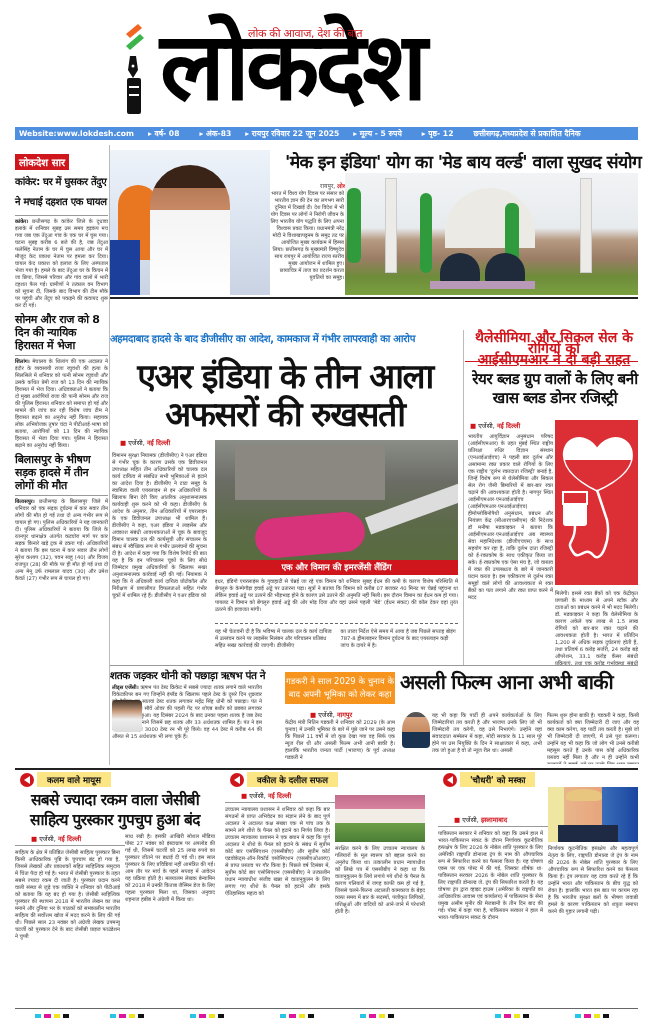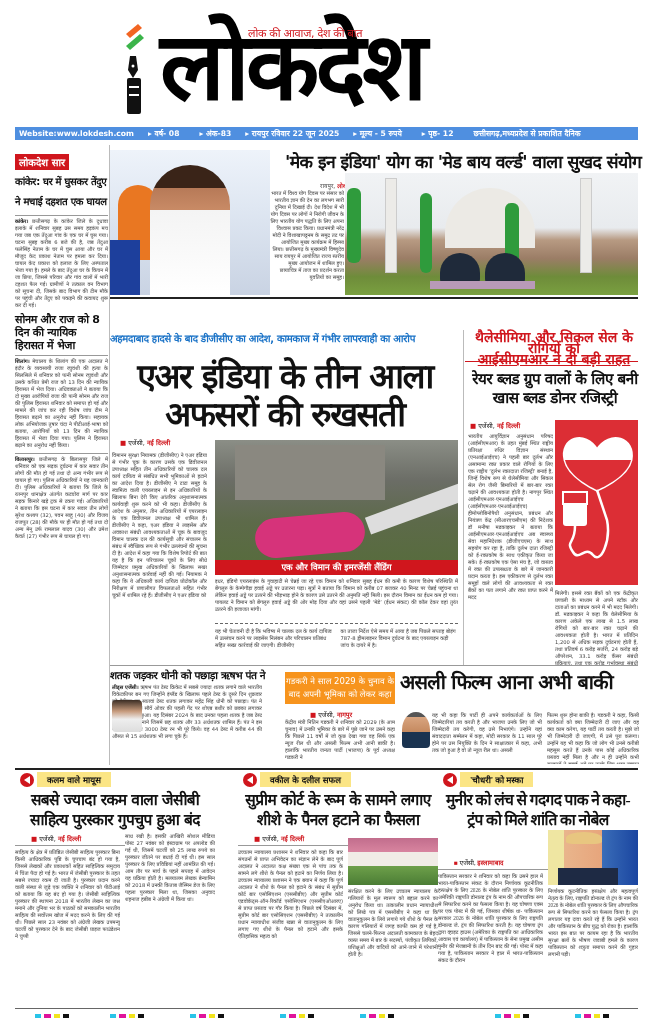--- a/index.html
+++ b/index.html
@@ -115,20 +115,21 @@
   <div class="sar-label">लोकदेश सार</div>
   <div>
     <div class="lhead">कांकेर: घर में घुसकर तेंदुए ने मचाई दहशत एक घायल</div>
     <div class="ltext"><b>कांकेर।</b> <span>छत्तीसगढ़ के कांकेर जिले के दुधावा इलाके में शनिवार सुबह उस समय हड़कंप मच गया जब एक तेंदुआ गांव के एक घर में घुस गया। घटना सुबह करीब 6 बजे की है, जब तेंदुआ फलेसिंह नेताम के घर में घुस आया और घर में मौजूद केद प्रकाश नेताम पर हमला कर दिया। घायल केद प्रकाश को इलाज के लिए अस्पताल भेजा गया है। हमले के बाद तेंदुआ घर के किचन में जा छिपा, जिससे परिवार और गांव वालों में भारी दहशत फैल गई। ग्रामीणों ने तत्काल वन विभाग को सूचना दी, जिसके बाद विभाग की टीम मौके पर पहुंची और तेंदुए को पकड़ने की कवायद शुरू कर दी गई।</span></div>
   </div>
   <div style="margin-top:4px;">
     <div class="lhead big">सोनम और राज को 8 दिन की न्यायिक हिरासत में भेजा</div>
     <div class="ltext"><b>शिलांग।</b> <span>मेघालय के शिलांग की एक अदालत ने इंदौर के व्यवसायी राजा रघुवंशी की हत्या के सिलसिले में शनिवार को पत्नी सोनम रघुवंशी और उसके कथित प्रेमी राज को 13 दिन की न्यायिक हिरासत में भेज दिया। अधिवक्ताओं ने बताया कि दो मुख्य आरोपियों राजा की पत्नी सोनम और राज की पुलिस हिरासत शनिवार को समाप्त हो गई और मामले की जांच कर रही विशेष जांच टीम ने हिरासत बढ़ाने का अनुरोध नहीं किया। सहायक लोक अभियोजक तुषार चंदा ने पीटीआई-भाषा को बताया, आरोपियों को 13 दिन की न्यायिक हिरासत में भेजा दिया गया। पुलिस ने हिरासत बढ़ाने का अनुरोध नहीं किया।</span></div>
   </div>
   <div style="margin-top:4px;">
+    <div class="lhead big">बिलासपुर के भीषण सड़क हादसे में तीन लोगों की मौत</div>
     <div class="ltext"><b>बिलासपुर।</b> <span>छत्तीसगढ़ के बिलासपुर जिले में शनिवार को एक सड़क दुर्घटना में कार सवार तीन लोगों की मौत हो गई तथा दो अन्य गंभीर रूप से घायल हो गए। पुलिस अधिकारियों ने यह जानकारी दी। पुलिस अधिकारियों ने बताया कि जिले के रतनपुर थानाक्षेत्र अंतर्गत कटघोरा मार्ग पर कार सड़क किनारे खड़े ट्रक से टकरा गई। अधिकारियों ने बताया कि इस घटना में कार सवार तीन लोगों सुरेश कश्यप (32), पवन साहू (40) और विजय राजपूत (28) की मौके पर ही मौत हो गई तथा दो अन्य मेनू उर्फ रामलाल यादव (30) और उमेश कैवर्त (27) गंभीर रूप से घायल हो गए।</span></div>
   </div>
 </div>
 <div class="abs vline" style="left:109px;top:145px;width:1px;height:620px;"></div>
 
 <div class="abs yoga-photo-cm"></div>
 <div class="abs cm-orange"></div>
 <div class="abs cm-person"></div>
 <div class="abs cm-blue"></div>
 <div class="abs yoga-headline">'मेक इन इंडिया' योग का 'मेड बाय वर्ल्ड' वाला सुखद संयोग</div>
@@ -210,44 +211,42 @@
     <div style="width:105px;">
       <div class="bot-byline"><span style="color:#d0161d;">■</span> <span>एजेंसी,</span> <b>नई दिल्ली</b></div>
       <div class="bot-text" style="height:155px;overflow:hidden;margin-top:3px;">साहित्य के क्षेत्र में प्रतिष्ठित जेसीबी साहित्य पुरस्कार बिना किसी आधिकारिक पुष्टि के चुपचाप बंद हो गया है, जिससे लेखकों और प्रकाशकों सहित साहित्यिक समुदाय में चिंता पैदा हो गई है। भारत में जेसीबी पुरस्कार के तहत सबसे ज्यादा रकम दी जाती है। पुरस्कार प्रदान करने वाली संस्था से जुड़े एक व्यक्ति ने शनिवार को पीटीआई को बताया कि यह बंद हो गया है। जेसीबी साहित्यिक पुरस्कार की स्थापना 2018 में भारतीय लेखन का जश्न मनाने और दुनिया भर के पाठकों को समकालीन भारतीय साहित्य की सर्वोत्तम खोज में मदद करने के लिए की गई थी। पिछले साल 23 नवंबर को अंग्रेजी लेखक उपमन्यु चटर्जी को पुरस्कार देने के बाद जेसीबी प्राइज फाउंडेशन ने चुप्पी</div>
     </div>
     <div style="width:90px;">
       <div class="bot-text" style="height:105px;overflow:hidden;margin-top:3px;">साध रखी है। इसकी आखिरी सोशल मीडिया पोस्ट 27 नवंबर को इंस्टाग्राम पर अपलोड की गई थी, जिसमें चटर्जी को 25 लाख रुपये का पुरस्कार जीतने पर बधाई दी गई थी। इस साल पुरस्कार के लिए प्रविष्टियां नहीं आमंत्रित की गईं। आम तौर पर मार्च के पहले सप्ताह में आवेदन यह प्रक्रिया होती है। मलयालम लेखक बेन्यामिन को 2018 में उनकी किताब जैस्मिन डेज के लिए पहला पुरस्कार मिला था, जिसका अनुवाद शहनाज हबीब ने अंग्रेजी में किया था।</div>
     </div>
   </div>
 </div>
 
-<div class="abs bot-col" style="left:238px;">
+<div class="abs bot-col" style="left:225px;">
   <div class="kicker-wrap">
     <span class="kicker-icon"></span>
     <span class="kicker-label">वकील के दलील सफल</span>
   </div>
-  <div class="bot-head">सुप्रीम कोर्ट के रूम के सामने लगाए शीशे के पैनल हटाने का फैसला</div>
   <div style="display:flex;gap:5px;">
     <div style="width:105px;">
       <div class="bot-byline"><span style="color:#d0161d;">■</span> <span>एजेंसी,</span> <b>नई दिल्ली</b></div>
       <div class="bot-text" style="height:155px;overflow:hidden;margin-top:3px;">उच्चतम न्यायालय प्रशासन ने शनिवार को कहा कि बार संगठनों से प्राप्त अभिवेदन का संज्ञान लेने के बाद पूर्ण अदालत ने अदालत कक्ष संख्या एक से पांच तक के सामने लगे शीशे के पैनल को हटाने का निर्णय लिया है। उच्चतम न्यायालय प्रशासन ने एक बयान में कहा कि पूर्ण अदालत ने शीशे के पैनल को हटाने के संबंध में सुप्रीम कोर्ट बार एसोसिएशन (एससीबीए) और सुप्रीम कोर्ट एडवोकेट्स-ऑन-रिकॉर्ड एसोसिएशन (एससीएओआरए) से प्राप्त प्रस्ताव पर गौर किया है। पिछले वर्ष दिसंबर में, सुप्रीम कोर्ट बार एसोसिएशन (एससीबीए) ने तत्कालीन प्रधान न्यायाधीश संजीव खन्ना से वातानुकूलन के लिए लगाए गए शीशे के पैनल को हटाने और इसके ऐतिहासिक महत्व को</div>
     </div>
     <div style="width:90px;">
       <div class="sc-img"></div>
       <div class="bot-text" style="height:105px;overflow:hidden;margin-top:3px;">संरक्षित करने के लिए उच्चतम न्यायालय के गलियारों के मूल स्वरूप को बहाल करने का अनुरोध किया था। तत्कालीन प्रधान न्यायाधीश को लिखे पत्र में एससीबीए ने कहा था कि वातानुकूलन के लिये लगाये गये शीशे के पैनल के कारण गलियारों में जगह काफी कम हो गई है, जिससे चलने-फिरना अदालती कामकाज के बेहद व्यस्त समय में बार के सदस्यों, पंजीकृत लिपिकों, प्रशिक्षुओं और वादियों को आने-जाने में परेशानी होती है।</div>
     </div>
   </div>
 </div>
 
-<div class="abs bot-col" style="left:438px;font-family:Liberation Serif, serif;">
+<div class="abs bot-col" style="left:438px;">
   <div class="kicker-wrap">
     <span class="kicker-icon"></span>
     <span class="kicker-label">'चौधरी' को मस्का</span>
   </div>
-  <div class="bot-head">मुनीर को लंच से गदगद पाक ने कहा- ट्रंप को मिले शांति का नोबेल</div>
   <div style="display:flex;gap:5px;">
     <div style="width:105px;margin-top:24px;">
       <div class="bot-byline"><span style="color:#d0161d;">■</span> <span>एजेंसी,</span> <b>इस्लामाबाद</b></div>
       <div class="bot-text" style="height:155px;overflow:hidden;margin-top:3px;">पाकिस्तान सरकार ने शनिवार को कहा कि उसने हाल में भारत-पाकिस्तान संकट के दौरान निर्णायक कूटनीतिक हस्तक्षेप के लिए 2026 के नोबेल शांति पुरस्कार के लिए अमेरिकी राष्ट्रपति डोनाल्ड ट्रंप के नाम की औपचारिक रूप से सिफारिश करने का फैसला किया है। यह घोषणा एक्स पर एक पोस्ट में की गई, जिसका शीर्षक था- पाकिस्तान सरकार 2026 के नोबेल शांति पुरस्कार के लिए राष्ट्रपति डोनाल्ड जे. ट्रंप की सिफारिश करती है। यह घोषणा ट्रंप द्वारा व्हाइट हाउस (अमेरिका के राष्ट्रपति का आधिकारिक आवास एवं कार्यालय) में पाकिस्तान के सेना प्रमुख असीम मुनीर की मेजबानी के तीन दिन बाद की गई। पोस्ट में कहा गया है, पाकिस्तान सरकार ने हाल में भारत-पाकिस्तान संकट के दौरान</div>
     </div>
     <div style="width:90px;">
       <div class="trump-img">
         <div class="trump-hair"></div>
         <div class="trump-suit"></div>
       </div>

